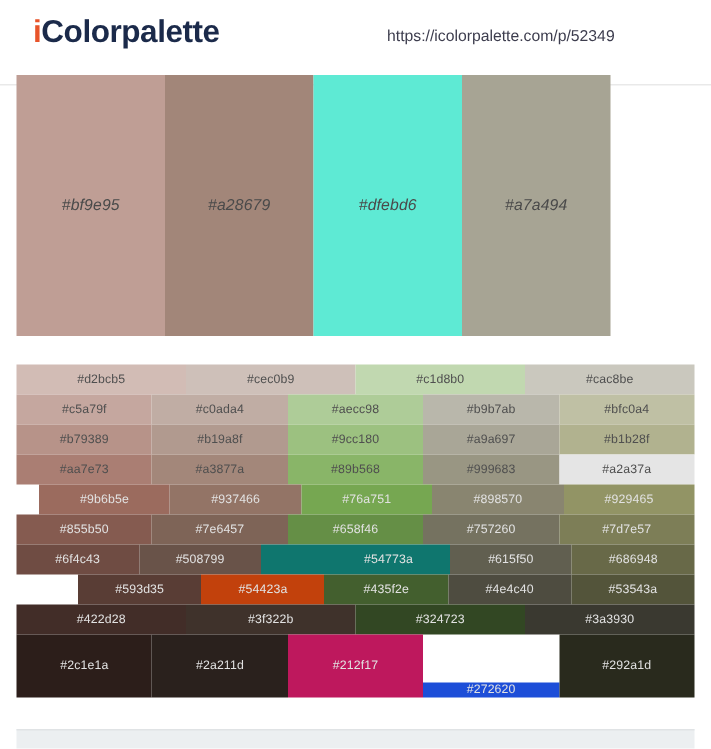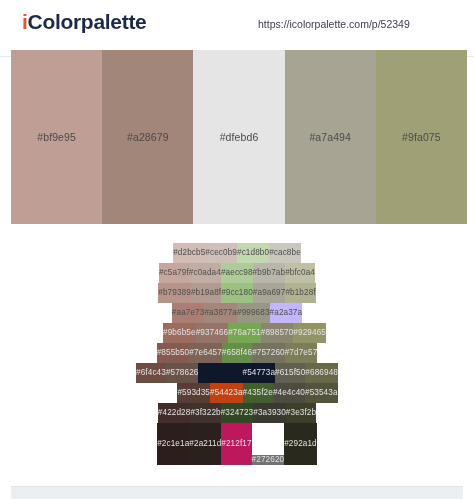--- a/index.html
+++ b/index.html
@@ -57,23 +57,24 @@
     color: #3d3d4e;
     white-space: nowrap;
     line-height: 12px;
   }
 
   
   .main-band {
     position: absolute;
     left: 11px;
     top: 50px;
-    width: 456px;
+    width: 396px;
     height: 174px;
     display: flex;
+    font-style: italic;
   }
   .main-swatch {
     flex: 1 1 0;
     position: relative;
     display: flex;
     align-items: center;
     justify-content: center;
   }
   .main-swatch .hex {
     font-size: 10.5px;
@@ -89,21 +90,20 @@
     left: 11px;
     top: 243px;
     width: 452px;
     height: 222px;
   }
   .grid {
     width: 100%;
     height: 100%;
     display: flex;
     flex-direction: column;
-    align-items: center;
   }
   .grid-row {
     flex: 1 1 0;
     display: flex;
   }
   .grid-cell {
     flex: 1 1 0;
     display: flex;
     align-items: center;
     justify-content: center;
@@ -142,29 +142,26 @@
     <div class="site-url">https://icolorpalette.com/p/52349</div>
   </div>
 
   <div class="main-band" id="main-band">
       <div class="main-swatch dark-text" style="background: rgb(191, 158, 149);">
         <span class="hex">#bf9e95</span>
       </div>
       <div class="main-swatch dark-text" style="background: rgb(162, 134, 121);">
         <span class="hex">#a28679</span>
       </div>
-      <div class="main-swatch dark-text" style="background: #e5e5e5;">
+      <div class="main-swatch dark-text" style="background: #5eead4;">
         <span class="hex">#dfebd6</span>
       </div>
       <div class="main-swatch dark-text" style="background: rgb(167, 164, 148);">
         <span class="hex">#a7a494</span>
       </div>
-      <div class="main-swatch dark-text" style="background: rgb(159, 160, 117);">
-        <span class="hex">#9fa075</span>
-      </div>
     </div>
 
   <div class="grid-wrap">
     <div class="grid" id="shade-grid">
         <div class="grid-row">
           <div class="grid-cell lt" style="background: rgb(210, 188, 181);">
             <span class="hex">#d2bcb5</span>
           </div>
           <div class="grid-cell lt" style="background: rgb(206, 192, 185);">
             <span class="hex">#cec0b9</span>
@@ -210,24 +207,27 @@
             <span class="hex">#b1b28f</span>
           </div>
         </div>
         <div class="grid-row">
           <div class="grid-cell lt" style="background: rgb(170, 126, 115);">
             <span class="hex">#aa7e73</span>
           </div>
           <div class="grid-cell lt" style="background: rgb(163, 135, 122);">
             <span class="hex">#a3877a</span>
           </div>
+          <div class="grid-cell lt" style="background: rgb(137, 181, 104);">
+            <span class="hex">#89b568</span>
+          </div>
           <div class="grid-cell lt" style="background: rgb(153, 150, 131);">
             <span class="hex">#999683</span>
           </div>
-          <div class="grid-cell lt" style="background: #c4b5fd;">
+          <div class="grid-cell lt" style="background: #e5e5e5;">
             <span class="hex">#a2a37a</span>
           </div>
         </div>
         <div class="grid-row">
           <div class="grid-cell dk" style="background: rgb(155, 107, 94); margin-left: 15px;">
             <span class="hex">#9b6b5e</span>
           </div>
           <div class="grid-cell dk" style="background: rgb(147, 116, 102);">
             <span class="hex">#937466</span>
           </div>
@@ -256,23 +256,23 @@
           </div>
           <div class="grid-cell dk" style="background: rgb(125, 126, 87);">
             <span class="hex">#7d7e57</span>
           </div>
         </div>
         <div class="grid-row">
           <div class="grid-cell dk" style="background: rgb(111, 76, 67);">
             <span class="hex">#6f4c43</span>
           </div>
           <div class="grid-cell dk" style="background: rgb(105, 83, 73);">
-            <span class="hex">#578626</span>
-          </div>
-          <div class="grid-cell dk" style="background: #0f172a; padding-left: 44px;">
+            <span class="hex">#508799</span>
+          </div>
+          <div class="grid-cell dk" style="background: #0f766e; padding-left: 44px;">
             <span class="hex">#54773a</span>
           </div>
           <div class="grid-cell dk" style="background: rgb(97, 95, 80);">
             <span class="hex">#615f50</span>
           </div>
           <div class="grid-cell dk" style="background: rgb(104, 105, 72);">
             <span class="hex">#686948</span>
           </div>
         </div>
         <div class="grid-row">
@@ -298,35 +298,32 @@
           </div>
           <div class="grid-cell dk" style="background: rgb(63, 50, 43);">
             <span class="hex">#3f322b</span>
           </div>
           <div class="grid-cell dk" style="background: rgb(50, 71, 35);">
             <span class="hex">#324723</span>
           </div>
           <div class="grid-cell dk" style="background: rgb(58, 57, 48);">
             <span class="hex">#3a3930</span>
           </div>
-          <div class="grid-cell dk" style="background: rgb(62, 63, 43);">
-            <span class="hex">#3e3f2b</span>
-          </div>
         </div>
         <div class="grid-row">
           <div class="grid-cell dk" style="background: rgb(44, 30, 26);">
             <span class="hex">#2c1e1a</span>
           </div>
           <div class="grid-cell dk" style="background: rgb(42, 33, 29);">
             <span class="hex">#2a211d</span>
           </div>
           <div class="grid-cell dk" style="background: #be185d;">
             <span class="hex">#212f17</span>
           </div>
-          <div class="grid-cell dk" style="background: #737373; margin-top: 32px;">
+          <div class="grid-cell dk" style="background: #1d4ed8; margin-top: 32px;">
             <span class="hex">#272620</span>
           </div>
           <div class="grid-cell dk" style="background: rgb(41, 42, 29);">
             <span class="hex">#292a1d</span>
           </div>
         </div>
       </div>
   </div>
 
   <div class="bottom-strip"></div>

